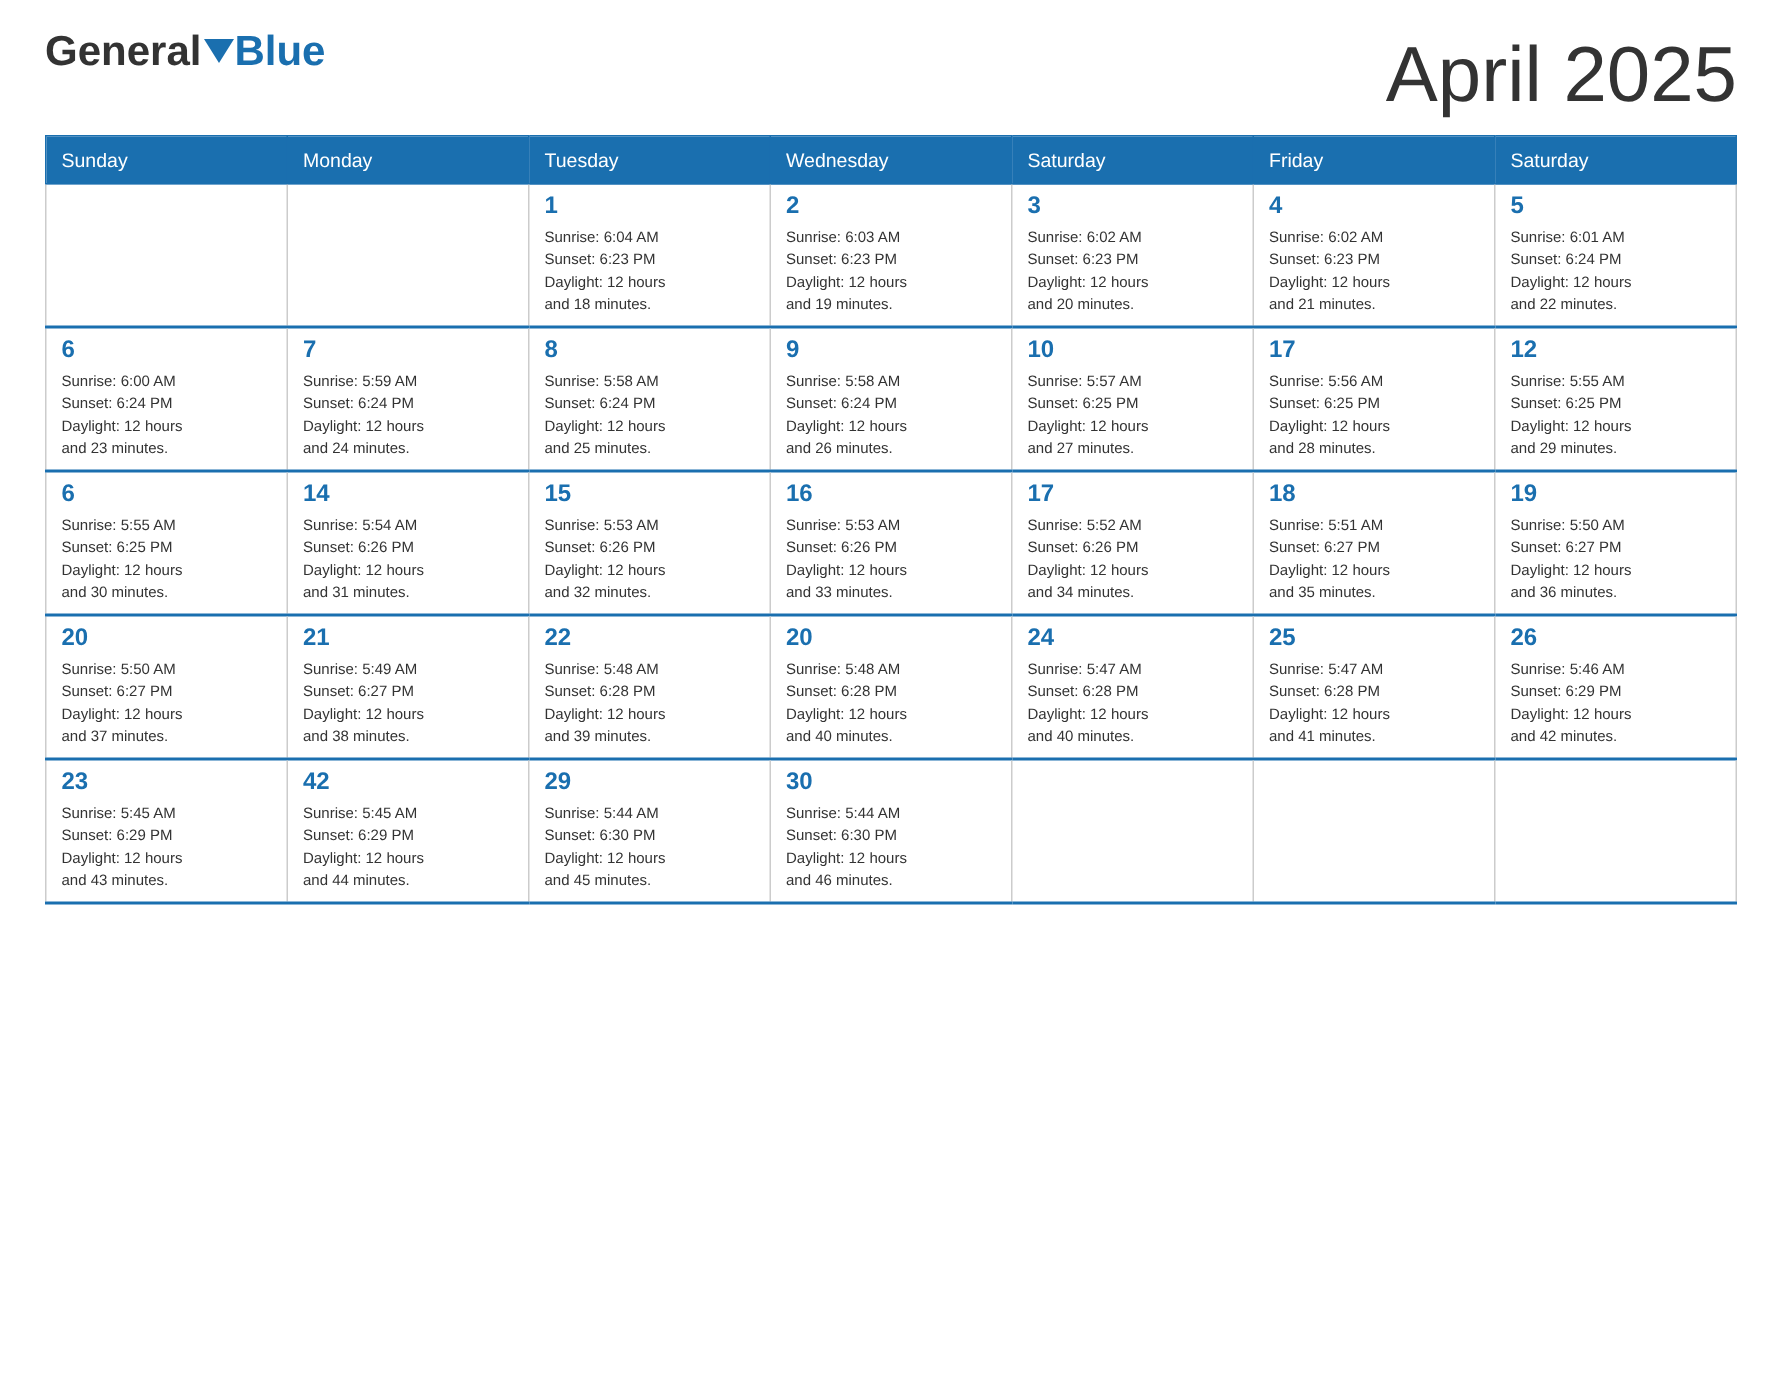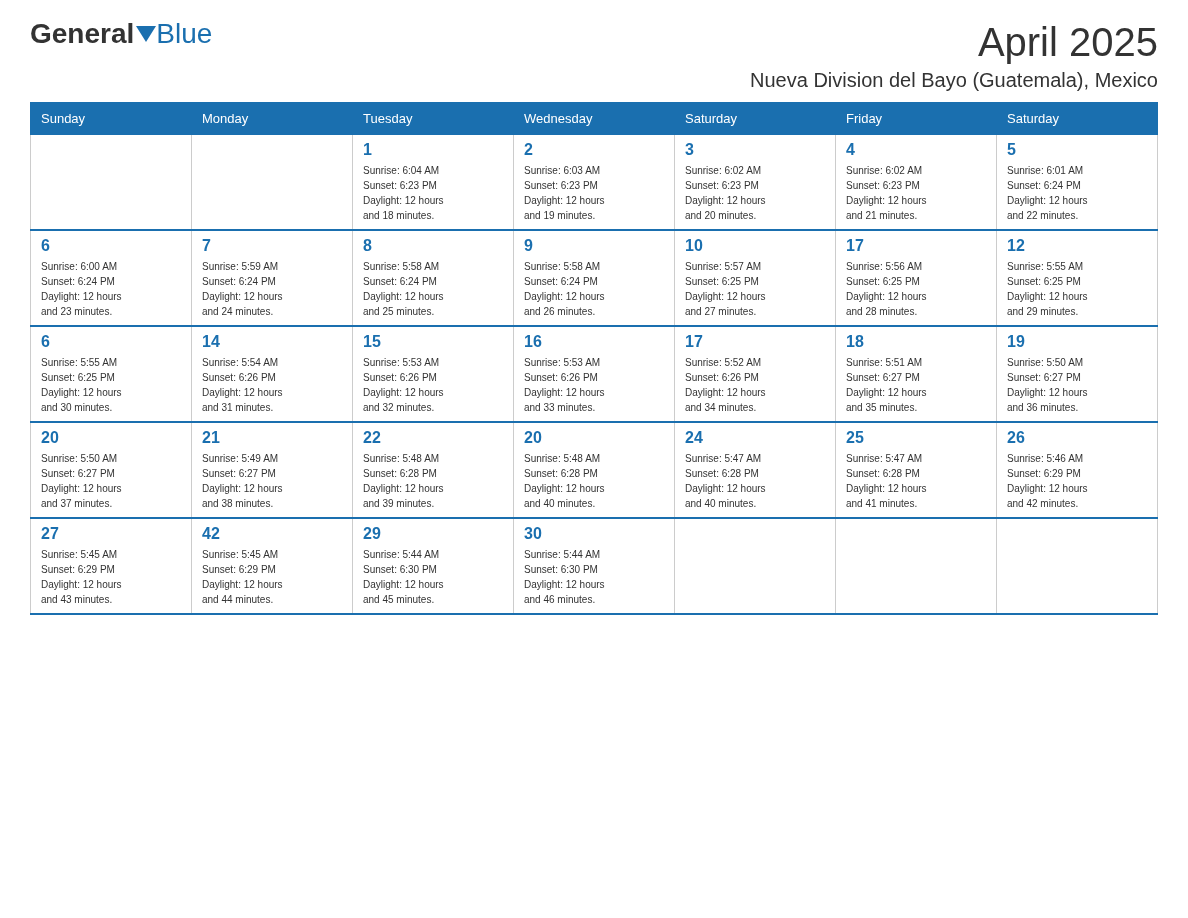--- a/index.html
+++ b/index.html
@@ -22,21 +22,21 @@
       align-items: flex-start;
     }
     .logo-general {
       font-size: 28px;
       font-weight: bold;
       color: #333;
       line-height: 1;
     }
     .logo-blue {
       font-size: 28px;
-      font-weight: normal;
+      font-weight: bold;
       color: #1a6faf;
       line-height: 1;
     }
     .logo-triangle {
       display: inline-block;
       width: 0;
       height: 0;
       border-left: 10px solid transparent;
       border-right: 10px solid transparent;
       border-top: 16px solid #1a6faf;
@@ -44,21 +44,21 @@
       vertical-align: middle;
     }
     .logo-line {
       display: flex;
       align-items: center;
     }
     .title-area {
       text-align: right;
     }
     .month-title {
-      font-size: 40px;
+      font-size: 52px;
       color: #333;
       font-weight: normal;
     }
     .subtitle {
       font-size: 20px;
       color: #333;
       margin-top: 4px;
     }
     .calendar {
       width: 100%;
@@ -108,21 +108,20 @@
 <div class="header-area">
   <div class="logo">
     <div class="logo-line">
       <span class="logo-general">General</span>
       <span class="logo-triangle"></span>
     </div>
     <span class="logo-blue">Blue</span>
   </div>
   <div class="title-area">
     <div class="month-title">April 2025</div>
-    <div class="subtitle">Nueva Division del Bayo (Guatemala), Mexico</div>
   </div>
 </div>
 
 <table class="calendar" id="cal-table">
   <thead>
     <tr id="header-row">
         <th>Sunday</th>
         <th>Monday</th>
         <th>Tuesday</th>
         <th>Wednesday</th>
@@ -241,21 +240,21 @@
           <span class="day-num">25</span>
           <div class="day-info">Sunrise: 5:47 AM<br>Sunset: 6:28 PM<br>Daylight: 12 hours<br>and 41 minutes.</div>
         </td>
         <td>
           <span class="day-num">26</span>
           <div class="day-info">Sunrise: 5:46 AM<br>Sunset: 6:29 PM<br>Daylight: 12 hours<br>and 42 minutes.</div>
         </td>
       </tr>
       <tr class="week-row">
         <td>
-          <span class="day-num">27</span>
+          <span class="day-num">23</span>
           <div class="day-info">Sunrise: 5:45 AM<br>Sunset: 6:29 PM<br>Daylight: 12 hours<br>and 43 minutes.</div>
         </td>
         <td>
           <span class="day-num">42</span>
           <div class="day-info">Sunrise: 5:45 AM<br>Sunset: 6:29 PM<br>Daylight: 12 hours<br>and 44 minutes.</div>
         </td>
         <td>
           <span class="day-num">29</span>
           <div class="day-info">Sunrise: 5:44 AM<br>Sunset: 6:30 PM<br>Daylight: 12 hours<br>and 45 minutes.</div>
         </td>

